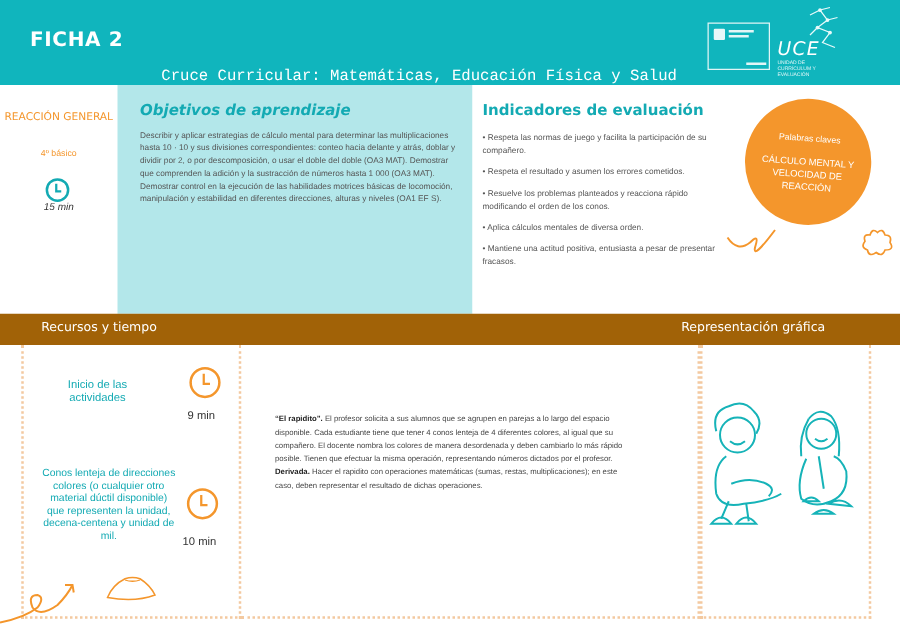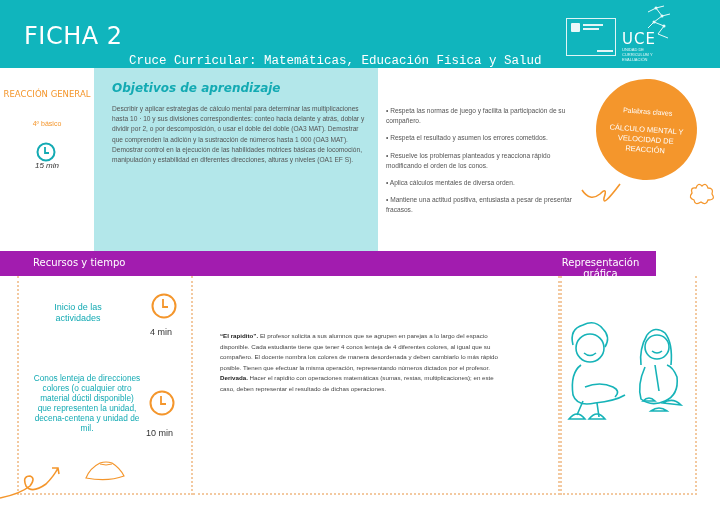--- a/index.html
+++ b/index.html
@@ -5,36 +5,36 @@
     * { box-sizing: border-box; margin: 0; padding: 0; }
     html, body { width: 720px; height: 509px; background: #ffffff; overflow: hidden; }
     body { position: relative; font-family: "Liberation Sans", sans-serif; }
 
     .header {
       position: absolute; left: 0; top: 0; width: 720px; height: 68px;
       background: #10b5bd;
     }
     .header .ficha {
       position: absolute; left: 24px; top: 22px; color: #ffffff;
-      font-family: "DejaVu Sans", sans-serif; font-weight: normal; font-size: 24px; letter-spacing: 0.5px;
+      font-family: "DejaVu Sans", sans-serif; font-weight: bold; font-size: 16px; letter-spacing: 0.5px;
     }
     .header .subtitle {
       position: absolute; left: 129px; top: 27px; color: #ffffff;
       font-family: Liberation Mono, monospace; font-size: 12.5px; margin-top: 27px;
     }
     .gov-logo {
       position: absolute; left: 566px; top: 18px; width: 50px; height: 38px;
       border: 1px solid #dff5f6;
     }
     .gov-logo .shield { position: absolute; left: 4px; top: 4px; width: 9px; height: 9px; background: #e9f8f9; border-radius: 1px; }
     .gov-logo .line { position: absolute; left: 16px; height: 2px; background: #e3f6f7; }
     .gov-logo .foot { position: absolute; left: 30px; bottom: 3px; width: 16px; height: 2px; background: #e3f6f7; }
     .uce {
       position: absolute; left: 622px; top: 30px; color: #ffffff;
-      font-family: "DejaVu Sans", sans-serif; font-size: 15px; letter-spacing: 1px;
+      font-family: "DejaVu Sans", sans-serif; font-size: 15px; letter-spacing: 1px; font-style: italic;
     }
     .uce-sub { position: absolute; left: 622px; top: 47px; color: #e5f8f9; font-size: 4px; line-height: 5px; width: 40px; }
     .uce-doodle { position: absolute; left: 644px; top: 4px; }
 
     .left-info { position: absolute; left: 0; top: 68px; width: 94px; height: 183px; background: #ffffff; }
     .level {
       position: absolute; left: 0; top: 89px; width: 94px; text-align: center;
       color: #f4962c; font-family: "DejaVu Sans", sans-serif; font-size: 8.5px; line-height: 10px;
     }
     .grade { position: absolute; left: 0; top: 120px; width: 94px; text-align: center; color: #f4962c; font-size: 7px; }
@@ -57,21 +57,21 @@
     .ind-list li { color: #555; font-size: 6.6px; line-height: 10.2px; margin-bottom: 7px; }
 
     .keywords {
       position: absolute; left: 596px; top: 79px; width: 101px; height: 101px; border-radius: 50%;
       background: #f4962c; transform: rotate(4deg);
     }
     .kw-label { position: absolute; left: 0; top: 29px; width: 100%; text-align: center; color: #fff; font-size: 7px; }
     .kw-value { position: absolute; left: 6px; top: 46px; width: 89px; text-align: center; color: #fff; font-size: 7.5px; line-height: 10px; }
 
     .bar {
-      position: absolute; left: 0; top: 251px; width: 656px; height: 25px; background: #a21caf; text-align: center;
+      position: absolute; left: 0; top: 251px; width: 720px; height: 25px; background: #a16207; text-align: center;
     }
     .bar span { position: absolute; top: 6px; color: #ffffff; font-family: "DejaVu Sans", sans-serif; font-size: 10px; }
 
     .dotbox { position: absolute; border: 2px dotted #f3c9a0; border-top: none; }
     .col1 { left: 17px; top: 276px; width: 176px; height: 219px; }
     .col2 { left: 193px; top: 276px; width: 367px; height: 219px; border-left: none; }
     .col3 { left: 560px; top: 276px; width: 137px; height: 219px; border-left: 2px dotted #f3c9a0; }
 
     .res-title { position: absolute; color: #13aab3; font-size: 9px; line-height: 11px; text-align: center; }
     .clock { position: absolute; }
@@ -111,20 +111,21 @@
   <path d="M10 6 V12 H14" stroke="#13aab3" stroke-width="1.8" fill="none"></path>
 </svg>
 <div class="time-top">15 min</div>
 
 <div class="objectives">
   <div class="section-title">Objetivos de aprendizaje</div>
   <div class="obj-text">Describir y aplicar estrategias de cálculo mental para determinar las multiplicaciones hasta 10 · 10 y sus divisiones correspondientes: conteo hacia delante y atrás, doblar y dividir por 2, o por descomposición, o usar el doble del doble (OA3 MAT). Demostrar que comprenden la adición y la sustracción de números hasta 1 000 (OA3 MAT). Demostrar control en la ejecución de las habilidades motrices básicas de locomoción, manipulación y estabilidad en diferentes direcciones, alturas y niveles (OA1 EF S).</div>
 </div>
 
 <div class="indicators">
+  <div class="section-title">Indicadores de evaluación</div>
   <ul class="ind-list">
     <li>• Respeta las normas de juego y facilita la participación de su compañero.</li>
     <li>• Respeta el resultado y asumen los errores cometidos.</li>
     <li>• Resuelve los problemas planteados y reacciona rápido modificando el orden de los conos.</li>
     <li>• Aplica cálculos mentales de diversa orden.</li>
     <li>• Mantiene una actitud positiva, entusiasta a pesar de presentar fracasos.</li>
   </ul>
 </div>
 
 <div class="keywords">
@@ -145,21 +146,21 @@
 
 <div class="dotbox col1"></div>
 <div class="dotbox col2"></div>
 <div class="dotbox col3"></div>
 
 <div class="res-title" style="left:43px;top:302px;width:70px">Inicio de las actividades</div>
 <svg class="clock" style="left:150px;top:292px" width="28" height="28" viewBox="0 0 28 28">
   <circle cx="14" cy="14" r="11.5" stroke="#f4962c" stroke-width="2" fill="none"></circle>
   <path d="M13 7 V15 H18" stroke="#f4962c" stroke-width="1.8" fill="none"></path>
 </svg>
-<div class="mins" style="left:150px;top:327px">4 min</div>
+<div class="mins" style="left:150px;top:327px">9 min</div>
 
 <div class="res-title" style="left:33px;top:373px;width:108px;font-size:8.3px;line-height:10px">Conos lenteja de direcciones colores (o cualquier otro material dúctil disponible) que representen la unidad, decena-centena y unidad de mil.</div>
 <svg class="clock" style="left:148px;top:389px" width="28" height="28" viewBox="0 0 28 28">
   <circle cx="14" cy="14" r="11.5" stroke="#f4962c" stroke-width="2" fill="none"></circle>
   <path d="M13 7 V15 H18" stroke="#f4962c" stroke-width="1.8" fill="none"></path>
 </svg>
 <div class="mins" style="left:146px;top:428px">10 min</div>
 
 <svg style="position:absolute;left:0px;top:460px" width="65" height="40" viewBox="0 0 65 40">
   <path d="M0 38 Q20 34 30 26 Q36 18 30 16 Q22 16 26 26 Q32 34 46 24 Q54 16 58 8 M52 8 L58 8 L59 14" stroke="#f4962c" stroke-width="1.6" fill="none"></path>

